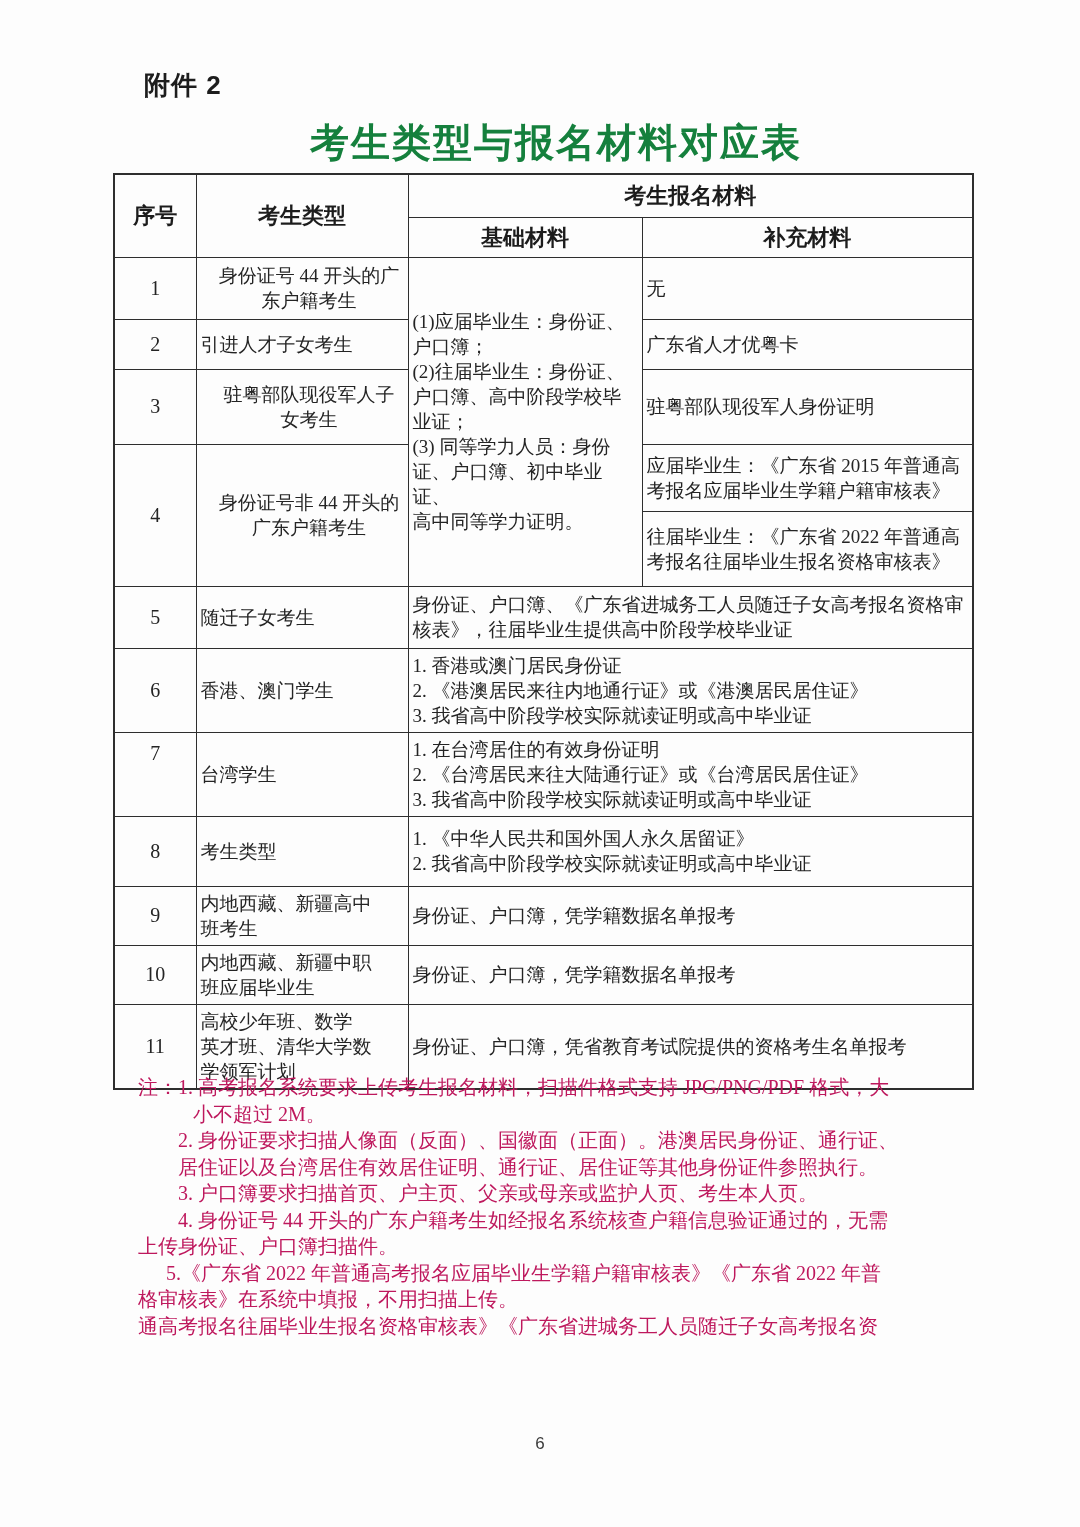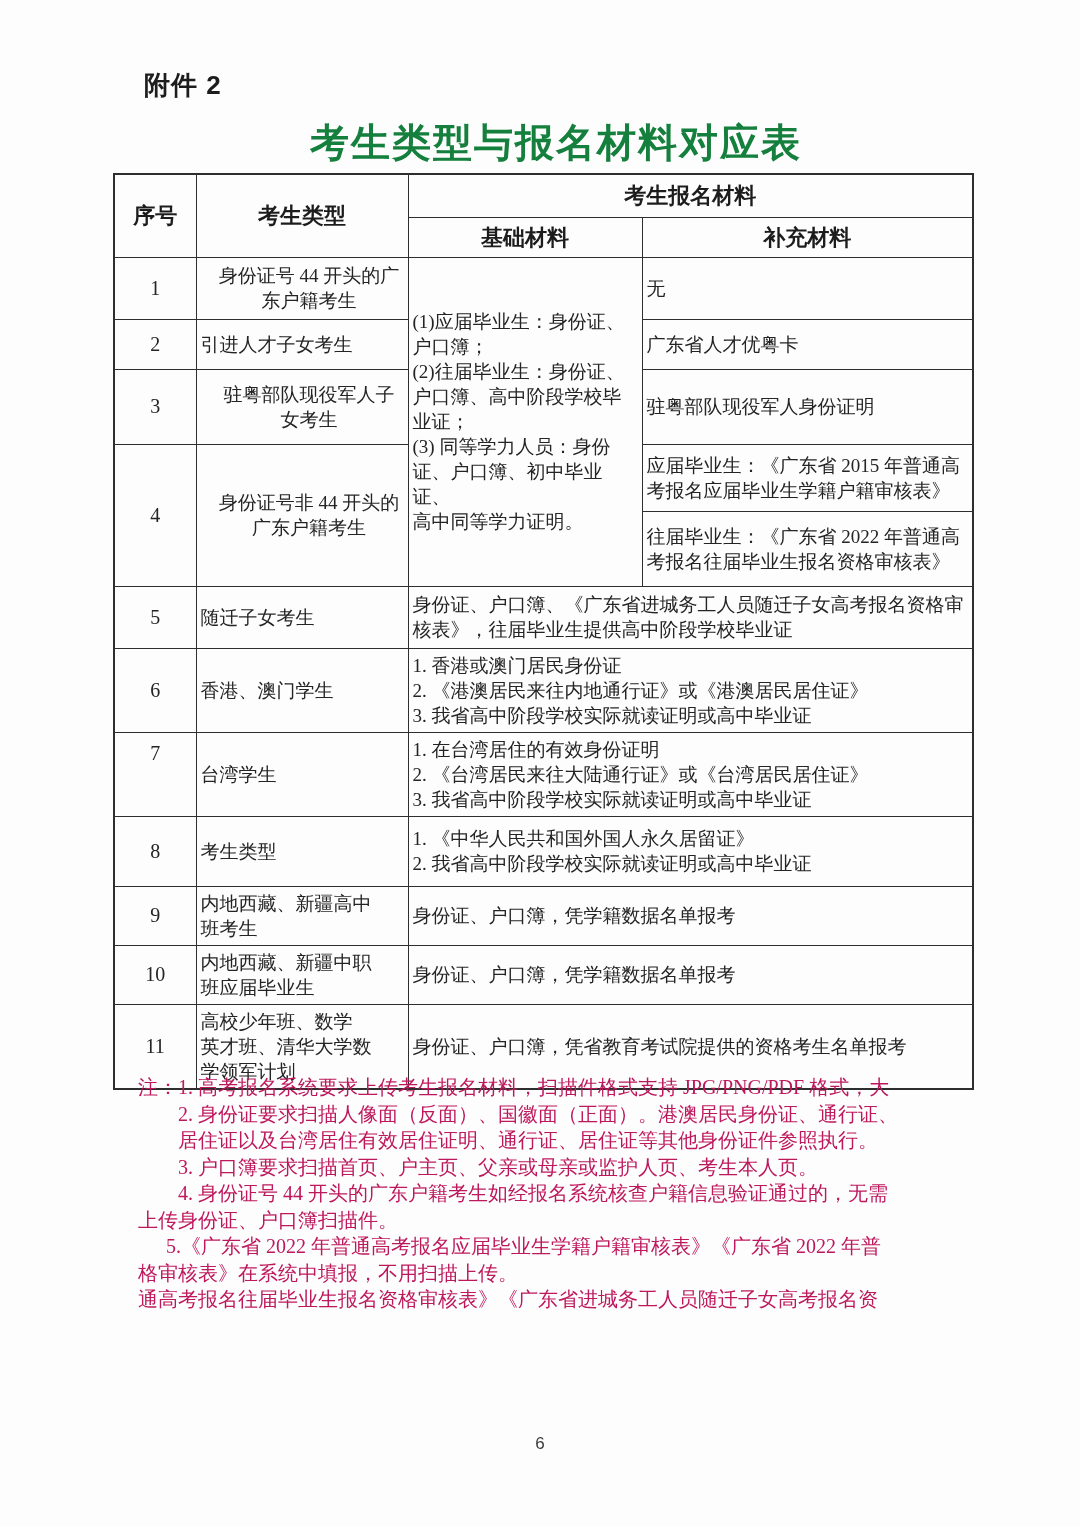--- a/index.html
+++ b/index.html
@@ -201,20 +201,21 @@
         <td class="type">高校少年班、数学
 英才班、清华大学数
 学领军计划</td>
         <td class="mat" colspan="2">身份证、户口簿，凭省教育考试院提供的资格考生名单报考</td>
       </tr>
     </tbody>
   </table>
 
   <div class="notes">
     <div class="line">注：1. 高考报名系统要求上传考生报名材料，扫描件格式支持 JPG/PNG/PDF 格式，大</div>
+    <div class="line ind-a">小不超过 2M。</div>
     <div class="line ind-b">2. 身份证要求扫描人像面（反面）、国徽面（正面）。港澳居民身份证、通行证、</div>
     <div class="line ind-b">居住证以及台湾居住有效居住证明、通行证、居住证等其他身份证件参照执行。</div>
     <div class="line ind-b">3. 户口簿要求扫描首页、户主页、父亲或母亲或监护人页、考生本人页。</div>
     <div class="line ind-b">4. 身份证号 44 开头的广东户籍考生如经报名系统核查户籍信息验证通过的，无需</div>
     <div class="line">上传身份证、户口簿扫描件。</div>
     <div class="line ind-c">5.《广东省 2022 年普通高考报名应届毕业生学籍户籍审核表》《广东省 2022 年普</div>
     <div class="line">格审核表》在系统中填报，不用扫描上传。</div>
     <div class="line">通高考报名往届毕业生报名资格审核表》《广东省进城务工人员随迁子女高考报名资</div>
   </div>
 

